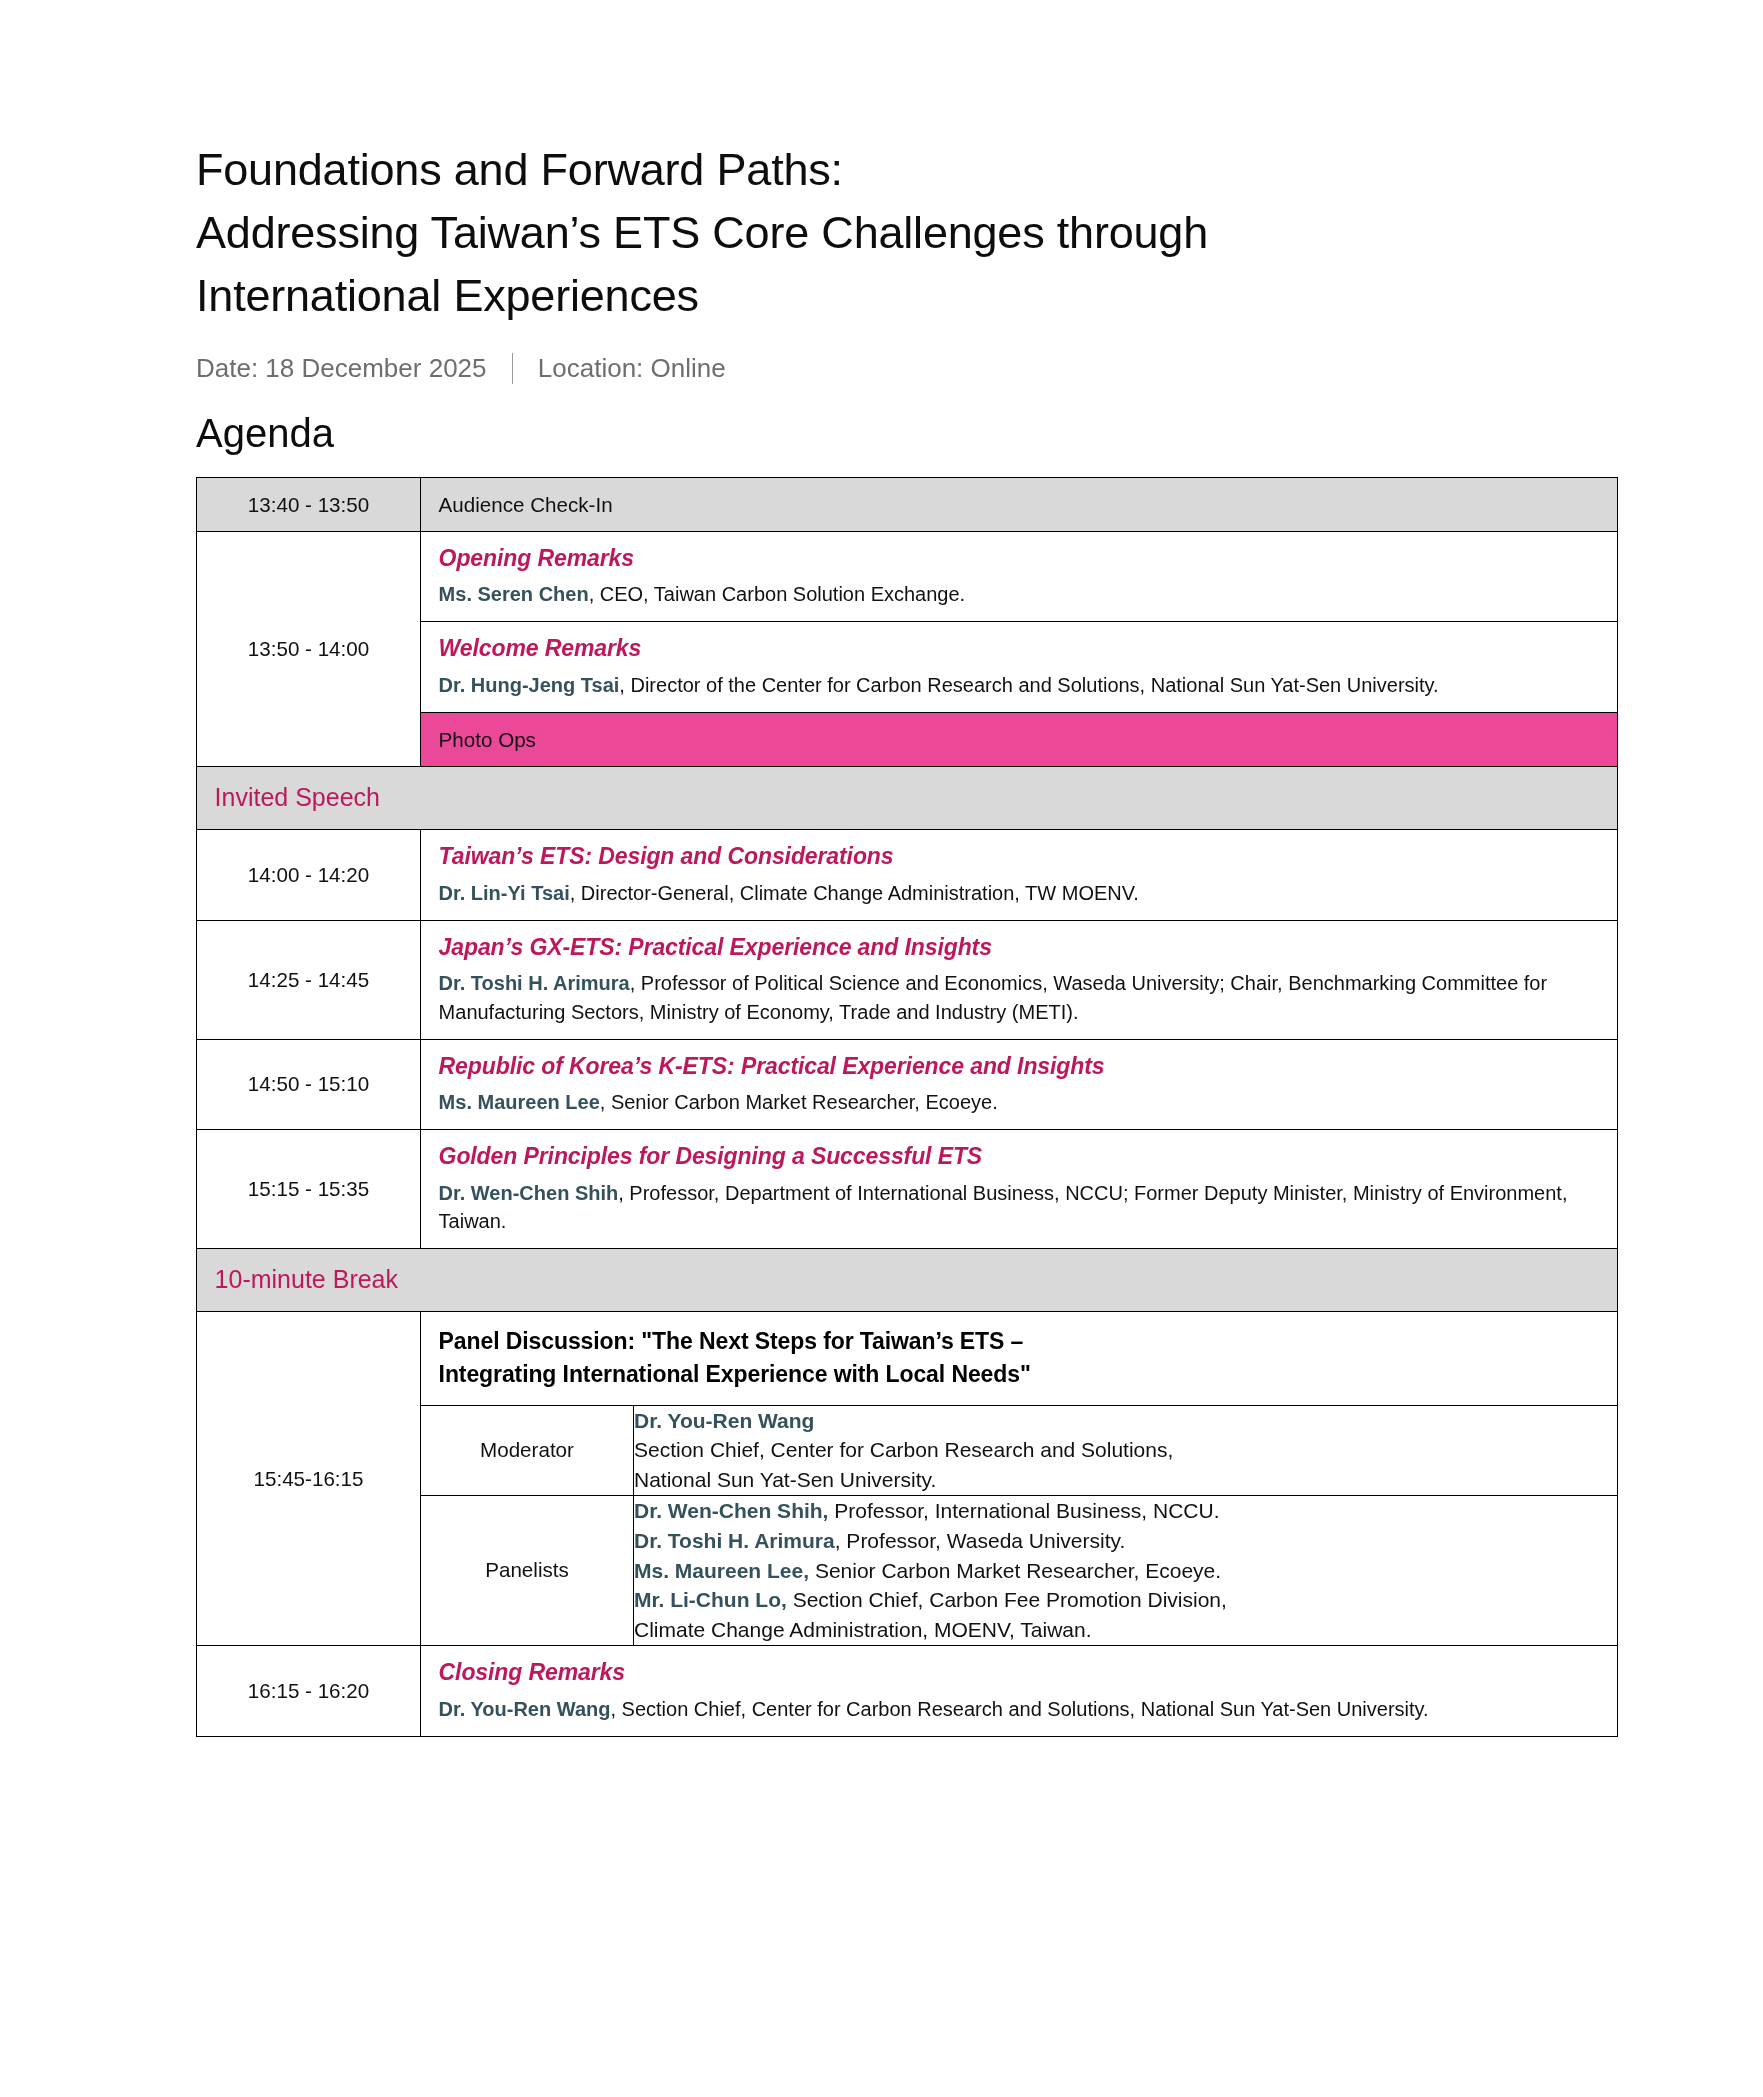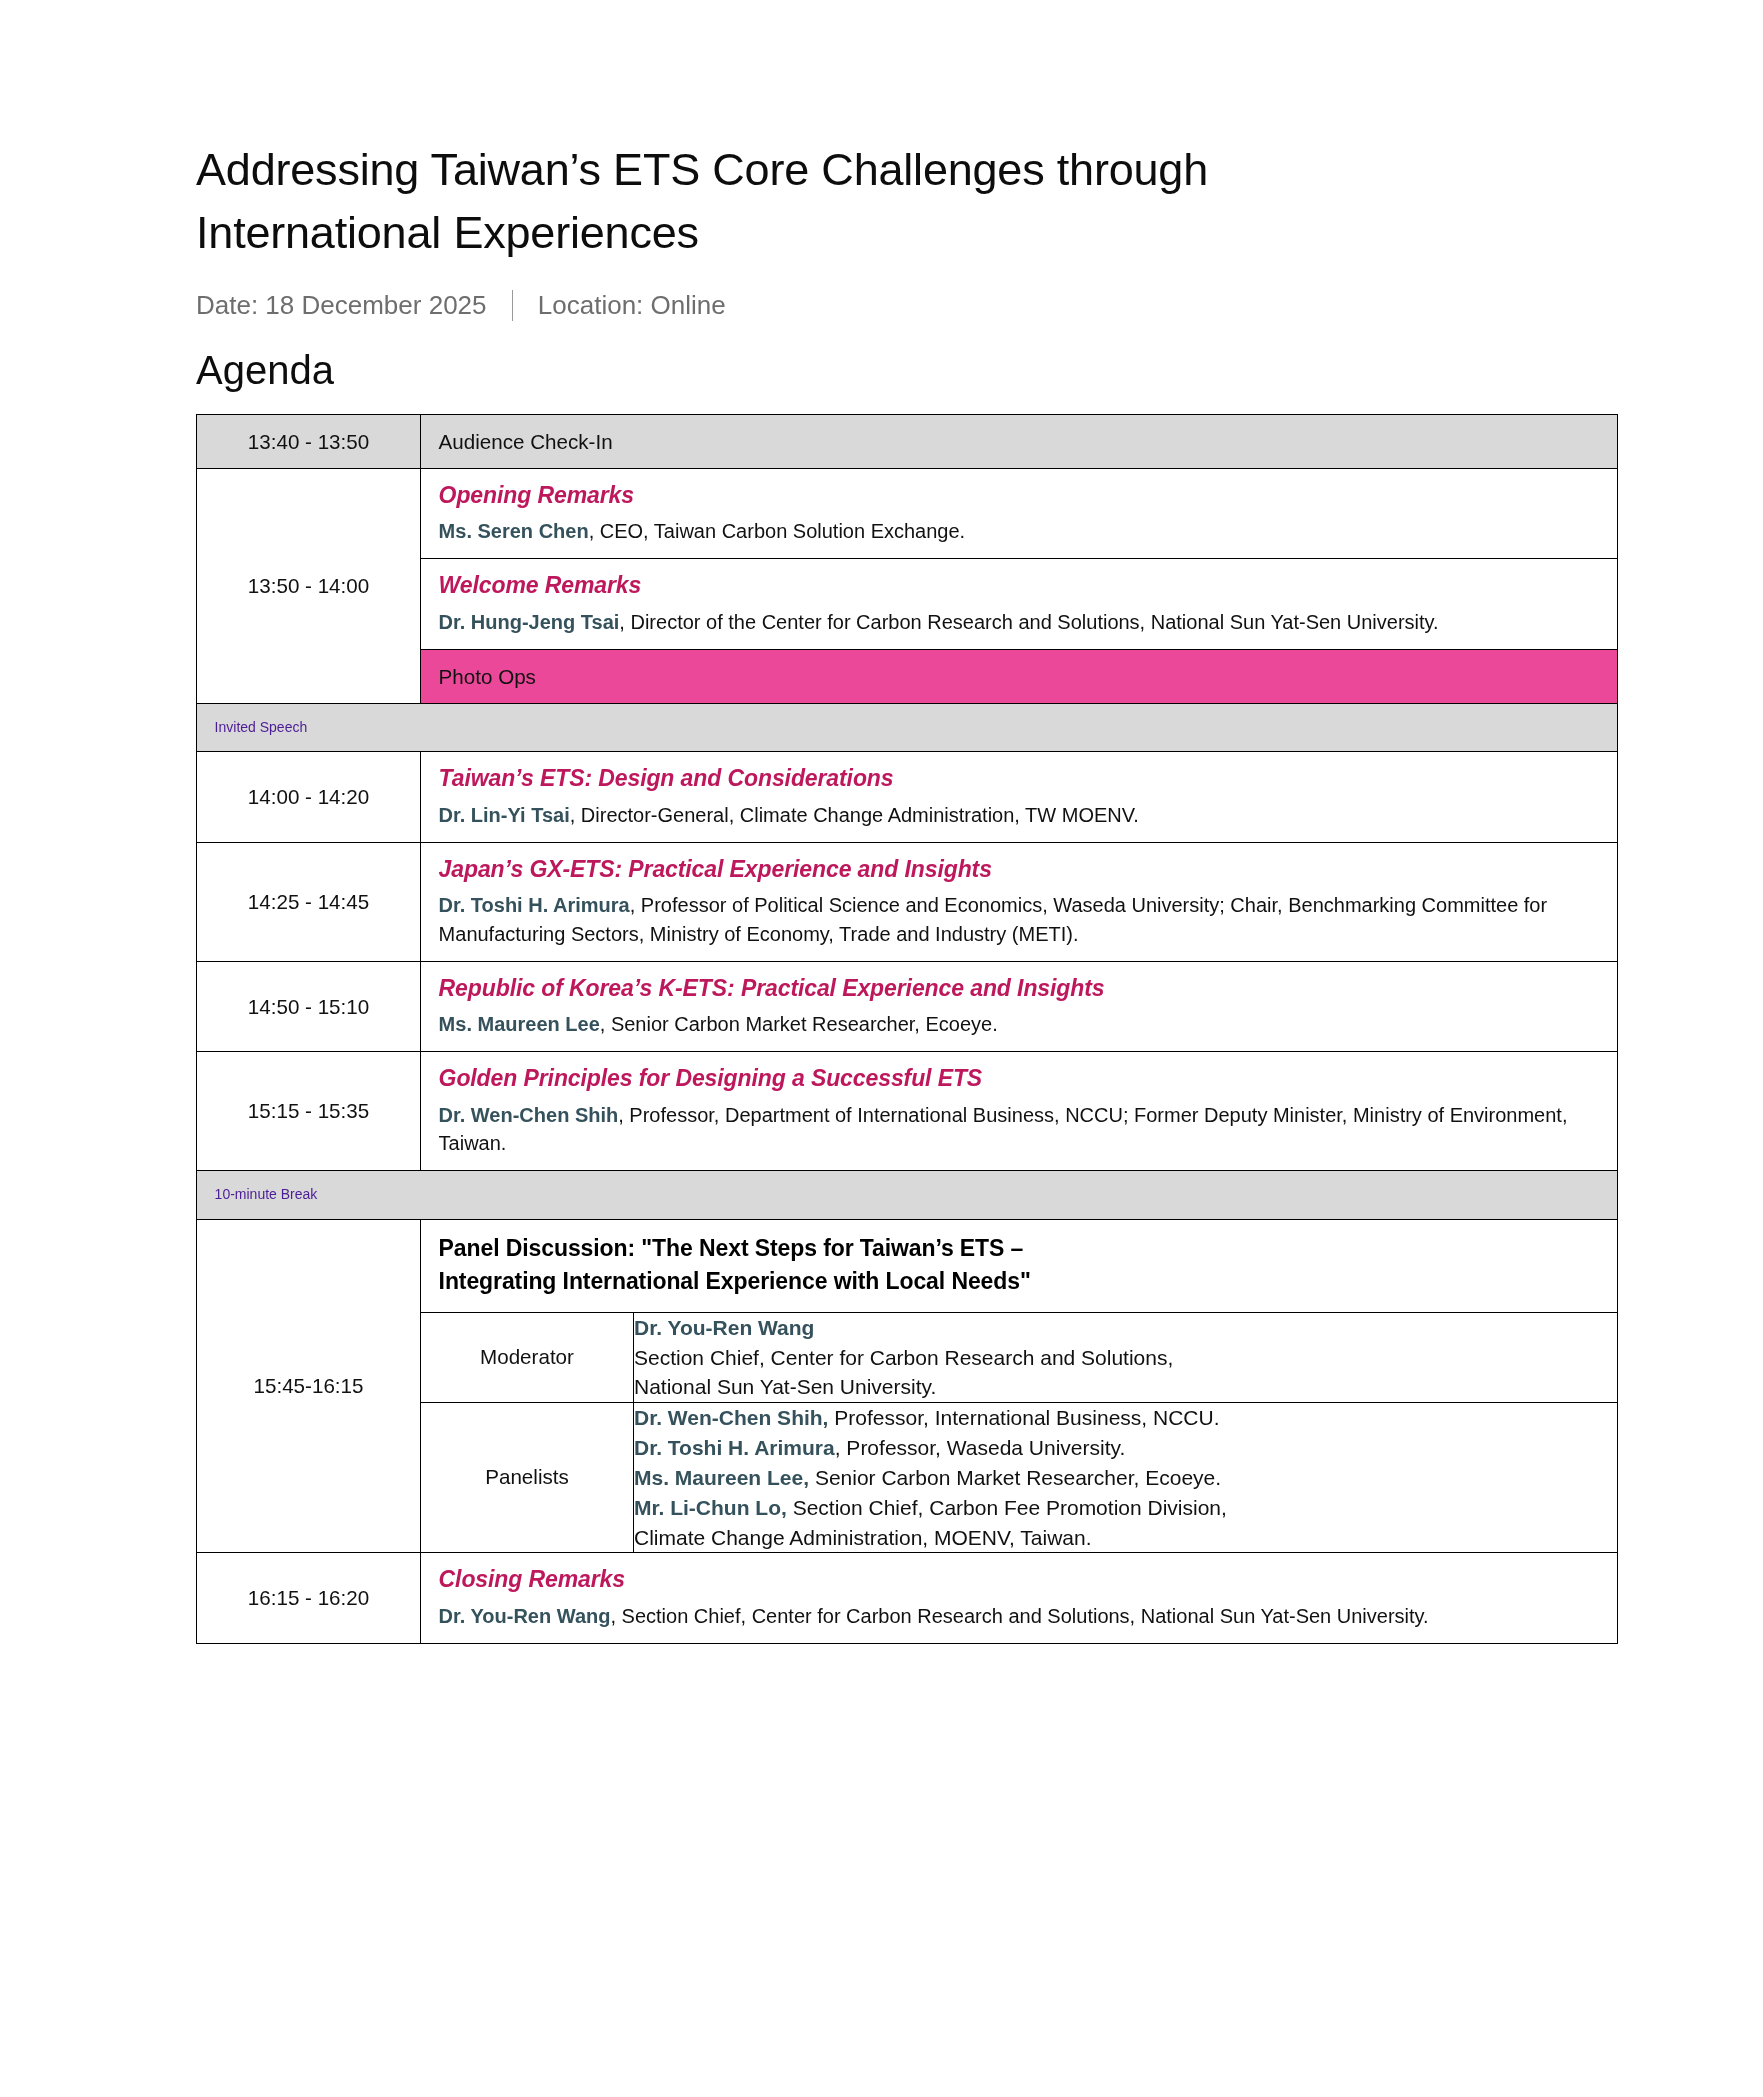--- a/index.html
+++ b/index.html
@@ -95,23 +95,23 @@
     padding: 12.6px 0 12.6px 17.6px;
   }
 
   .band-dark   { background: #d9d9d9; }
   .band-light  { background: #ec4899; }
 
   .section-row td {
     padding: 0;
   }
   .cell-section {
-    font-size: 14px;
+    font-size: 25px;
     line-height: 1.35;
-    color: #4c1d95;
+    color: #be185d;
     padding: 14.3px 0 14.3px 17.6px;
   }
 
   
   .block {
     padding: 11px 20px 12.6px 17.6px;
   }
   .block-title {
     font-size: 23px;
     line-height: 1.34;
@@ -171,20 +171,21 @@
     border-bottom: 1.7px solid #000000;
   }
   .nested-title .ln { display: block; }
 </style>
 </head>
 <body>
 
 <div class="page">
 
   <h1 class="doc-title">
+    <span class="tline">Foundations and Forward Paths:</span>
     <span class="tline">Addressing Taiwan’s ETS Core Challenges through</span>
     <span class="tline">International Experiences</span>
   </h1>
 
   <div class="meta-line">
     <span>Date: 18 December 2025</span>
     <span class="meta-sep"></span>
     <span>Location: Online</span>
   </div>
 

